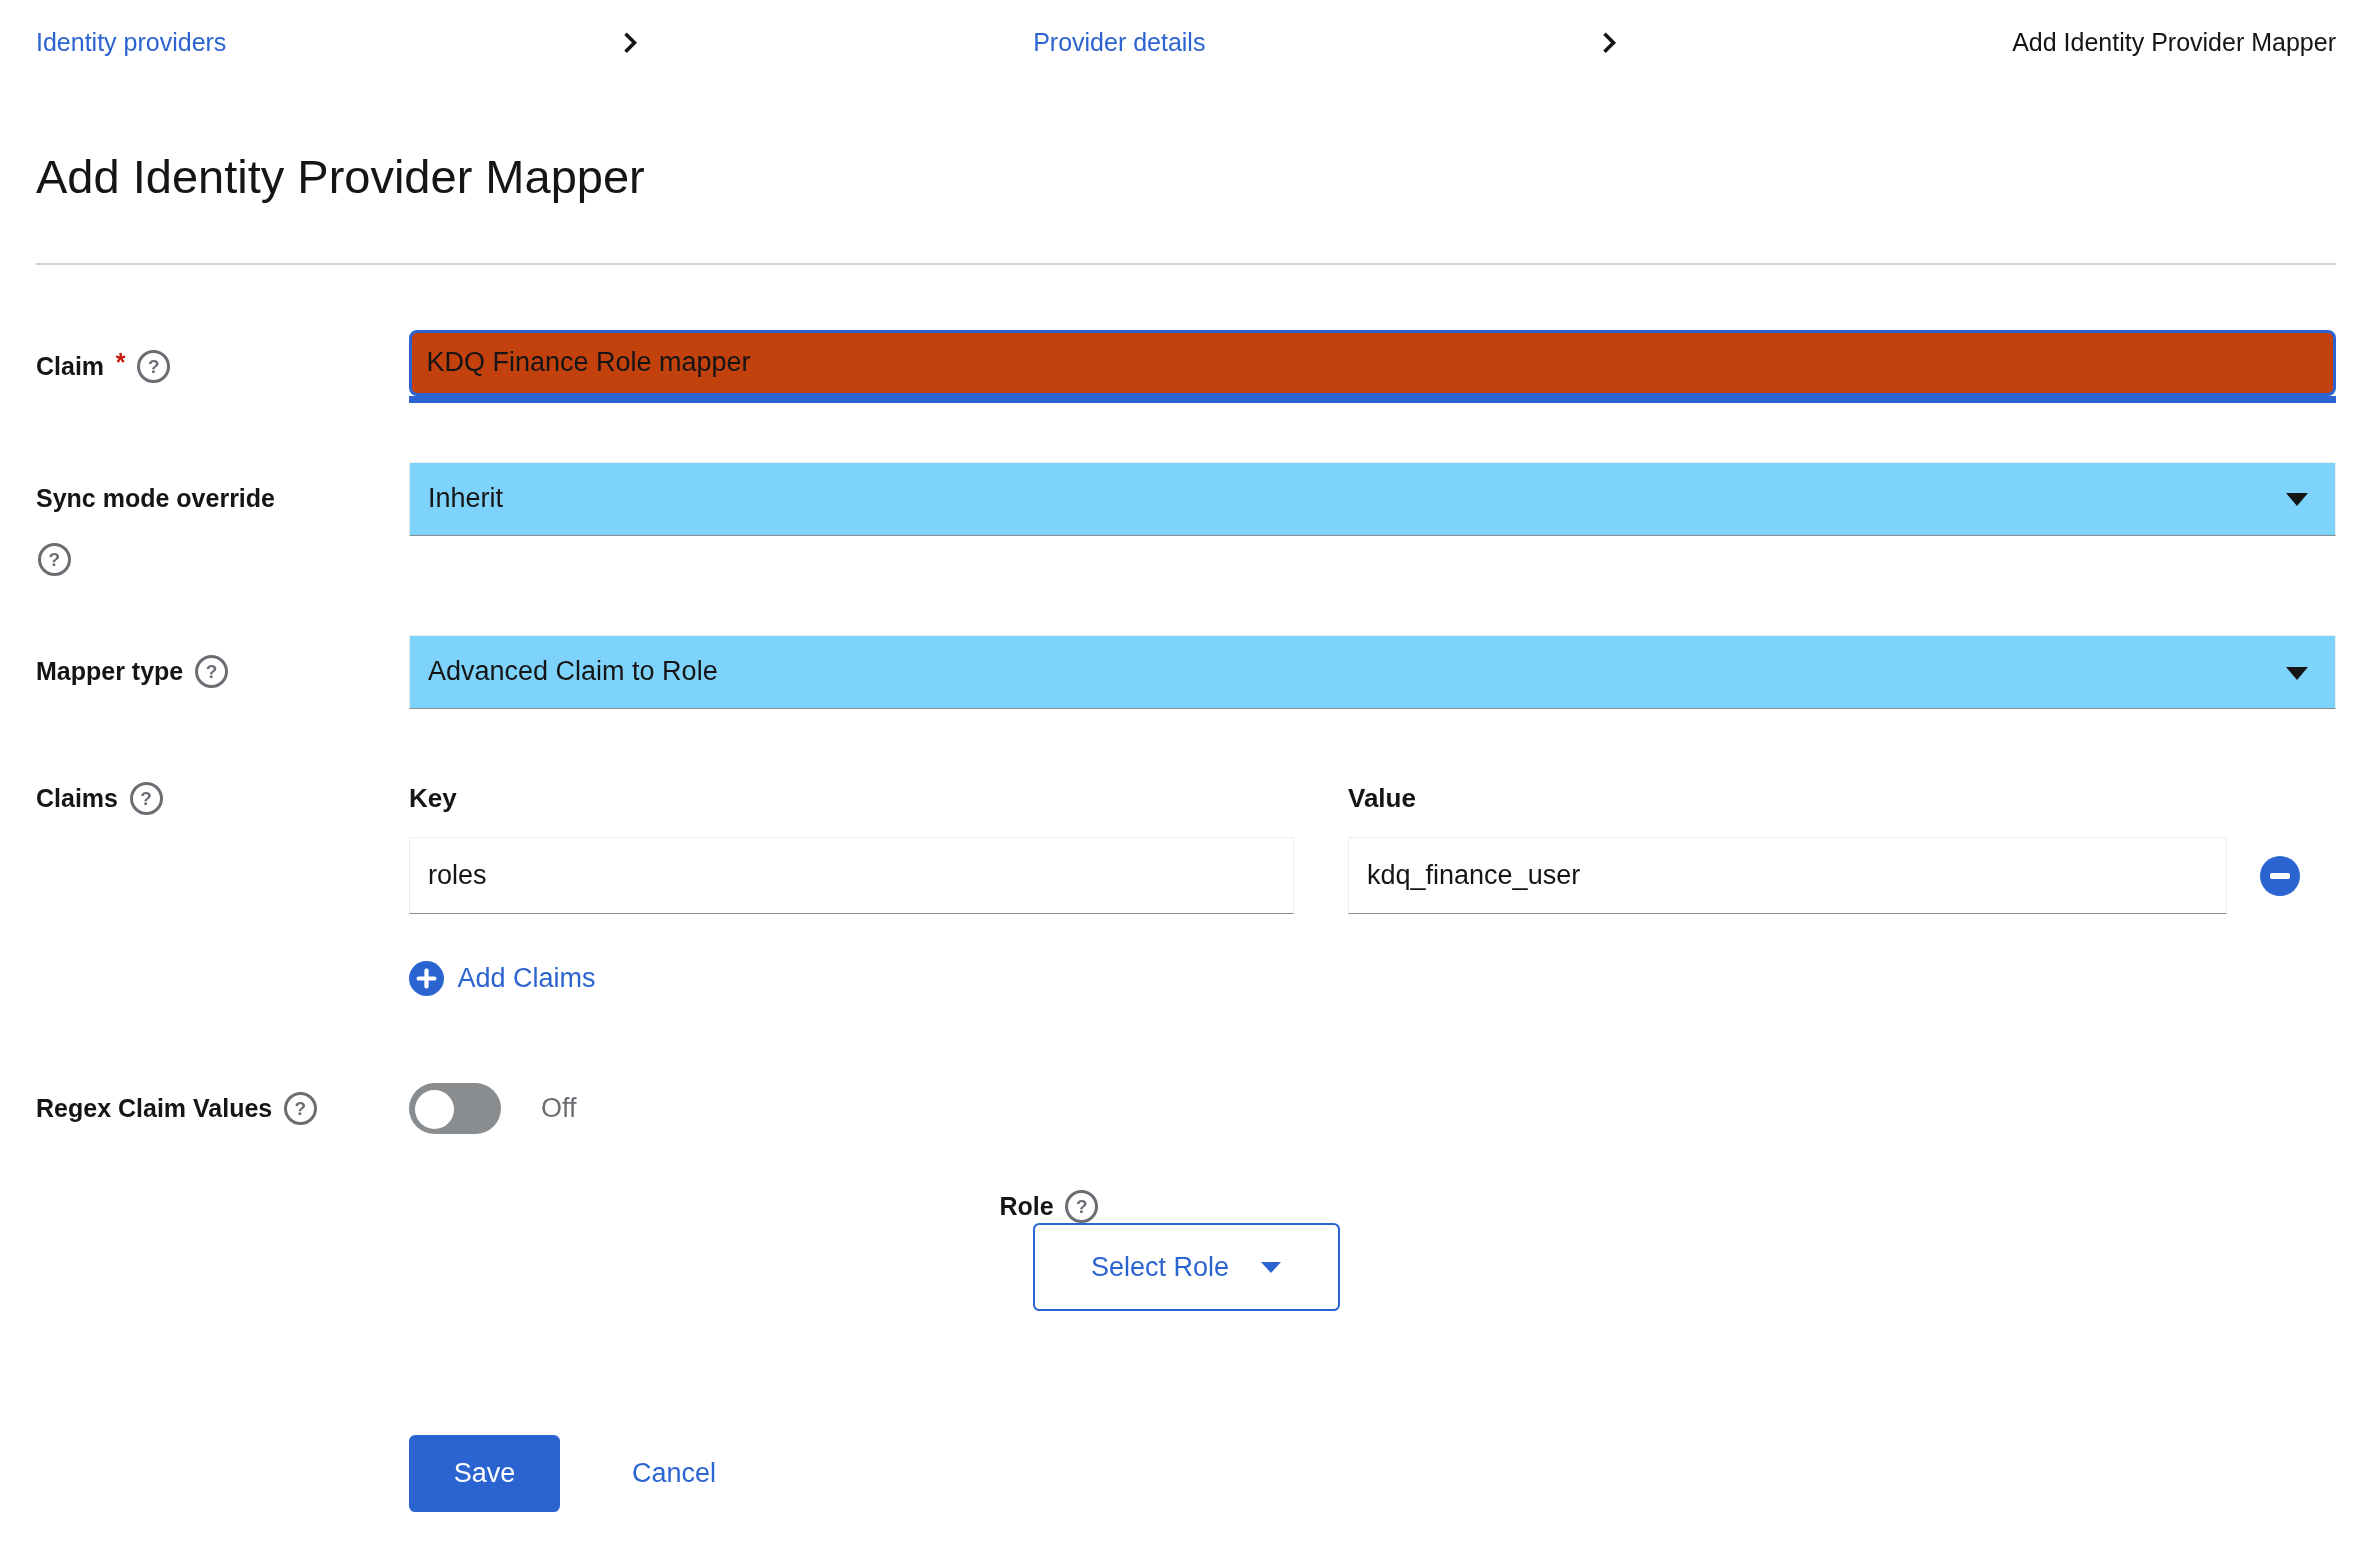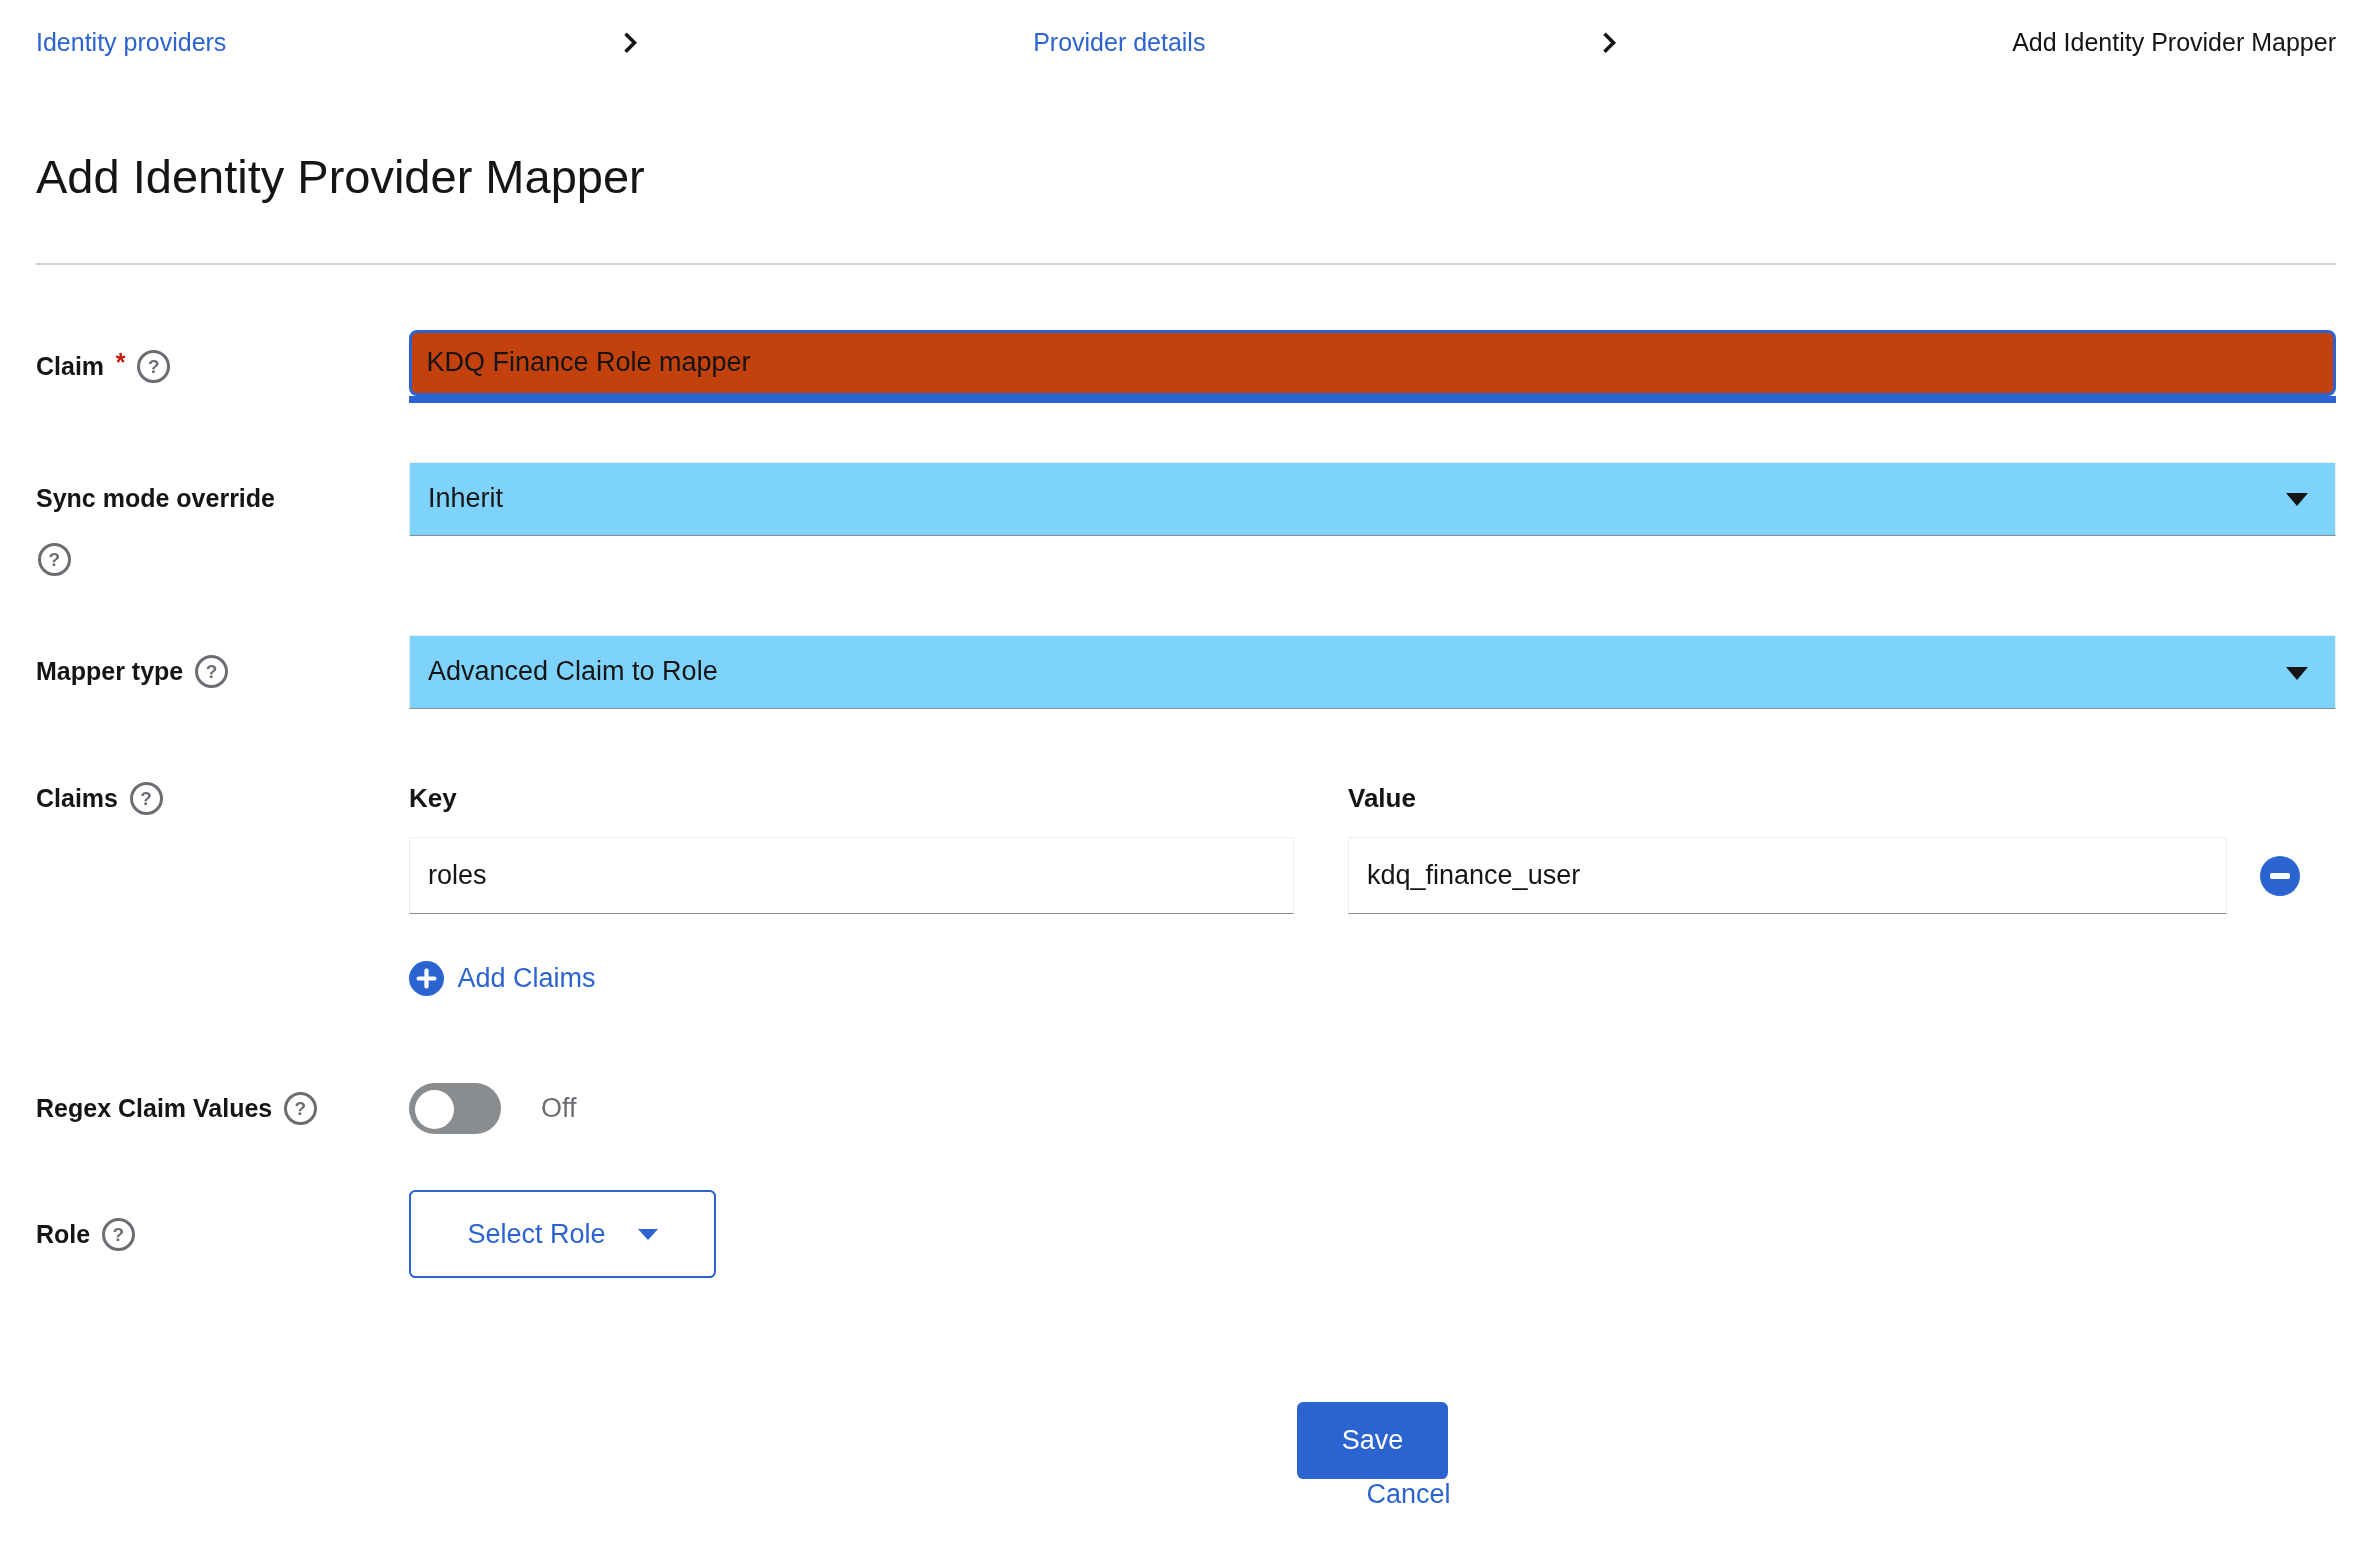--- a/index.html
+++ b/index.html
@@ -99,33 +99,33 @@
   .toggle{
     width:92px; height:51px; border-radius:26px; background:var(--toggle-off-bg); border:none;
     position:relative; cursor:pointer; flex:none;
   }
   .knob{
     position:absolute; left:6.3px; top:6.3px; width:39px; height:39px; border-radius:50%; background:#fff; display:block;
   }
   .toggle-state{margin-left:40px; font-size:27px; color:var(--muted-gray);}
 
   
-  .row-role{align-items:center; margin-bottom:124px;}
+  .row-role{align-items:center; margin-bottom:124px;flex-direction:column;}
   .select-role-btn{
     width:307px; height:88px; background:#fff; border:2.2px solid var(--accent); border-radius:6.3px;
     display:flex; align-items:center; justify-content:center; gap:32px; cursor:pointer; font-family:inherit;
   }
   .select-role-label{font-size:27px; color:var(--accent);}
   .caret-blue{
     width:0; height:0; border-left:10px solid transparent; border-right:10px solid transparent;
     border-top:11.7px solid var(--accent);
   }
 
   
-  .actions{display:flex; align-items:center; padding-left:373px;flex-direction:column;}
+  .actions{display:flex; align-items:center; padding-left:373px;}
   .save-btn{
     width:151px; height:77px; background:var(--accent); color:#fff; font-size:27px; border:none;
     border-radius:6.3px; cursor:pointer; font-family:inherit;
   }
   .cancel-link{margin-left:72px; font-size:27px; color:var(--link); text-decoration:none; cursor:pointer; background:none; border:none; font-family:inherit;}
 </style>
 </head>
 <body>
 
 <div class="page">

